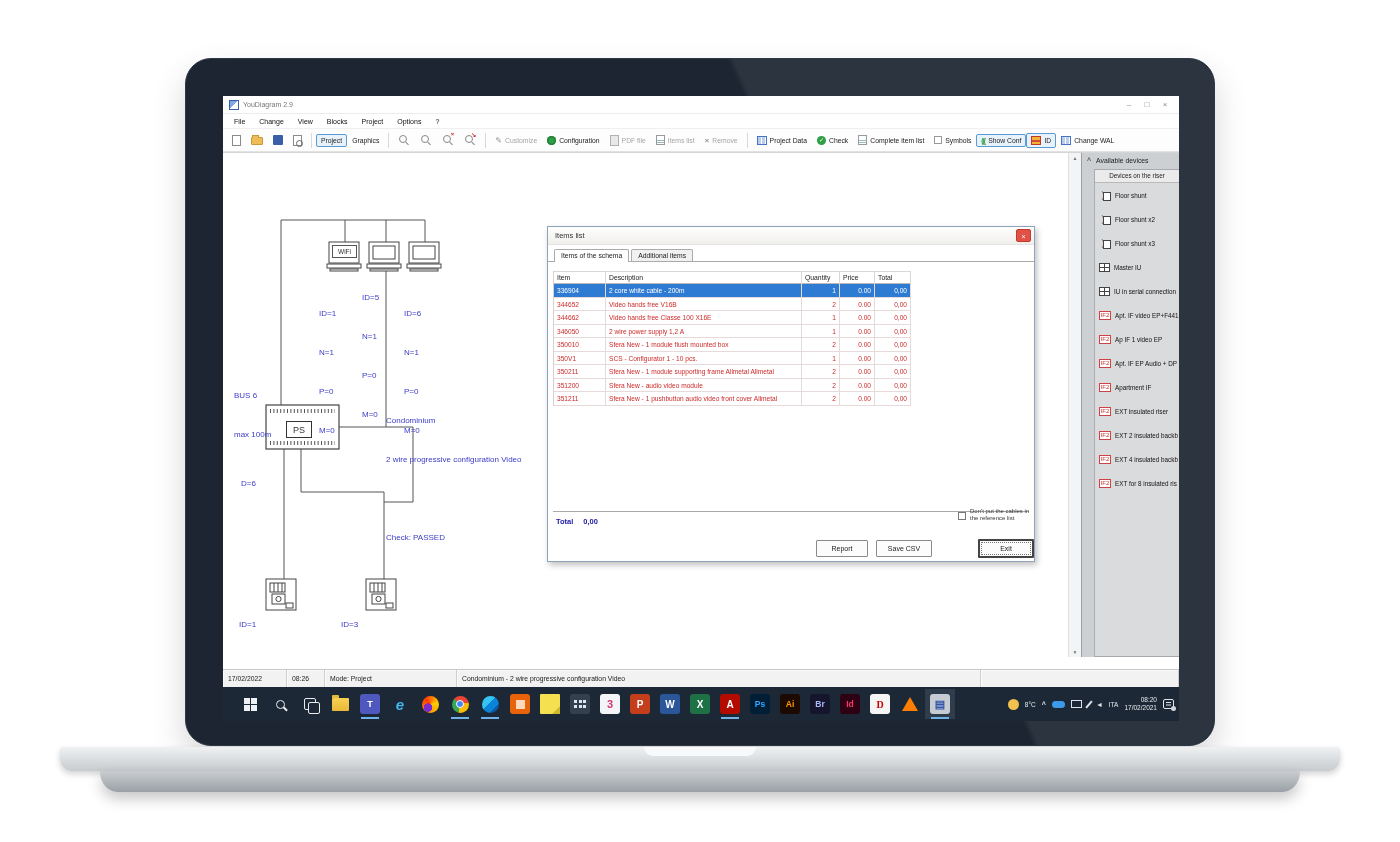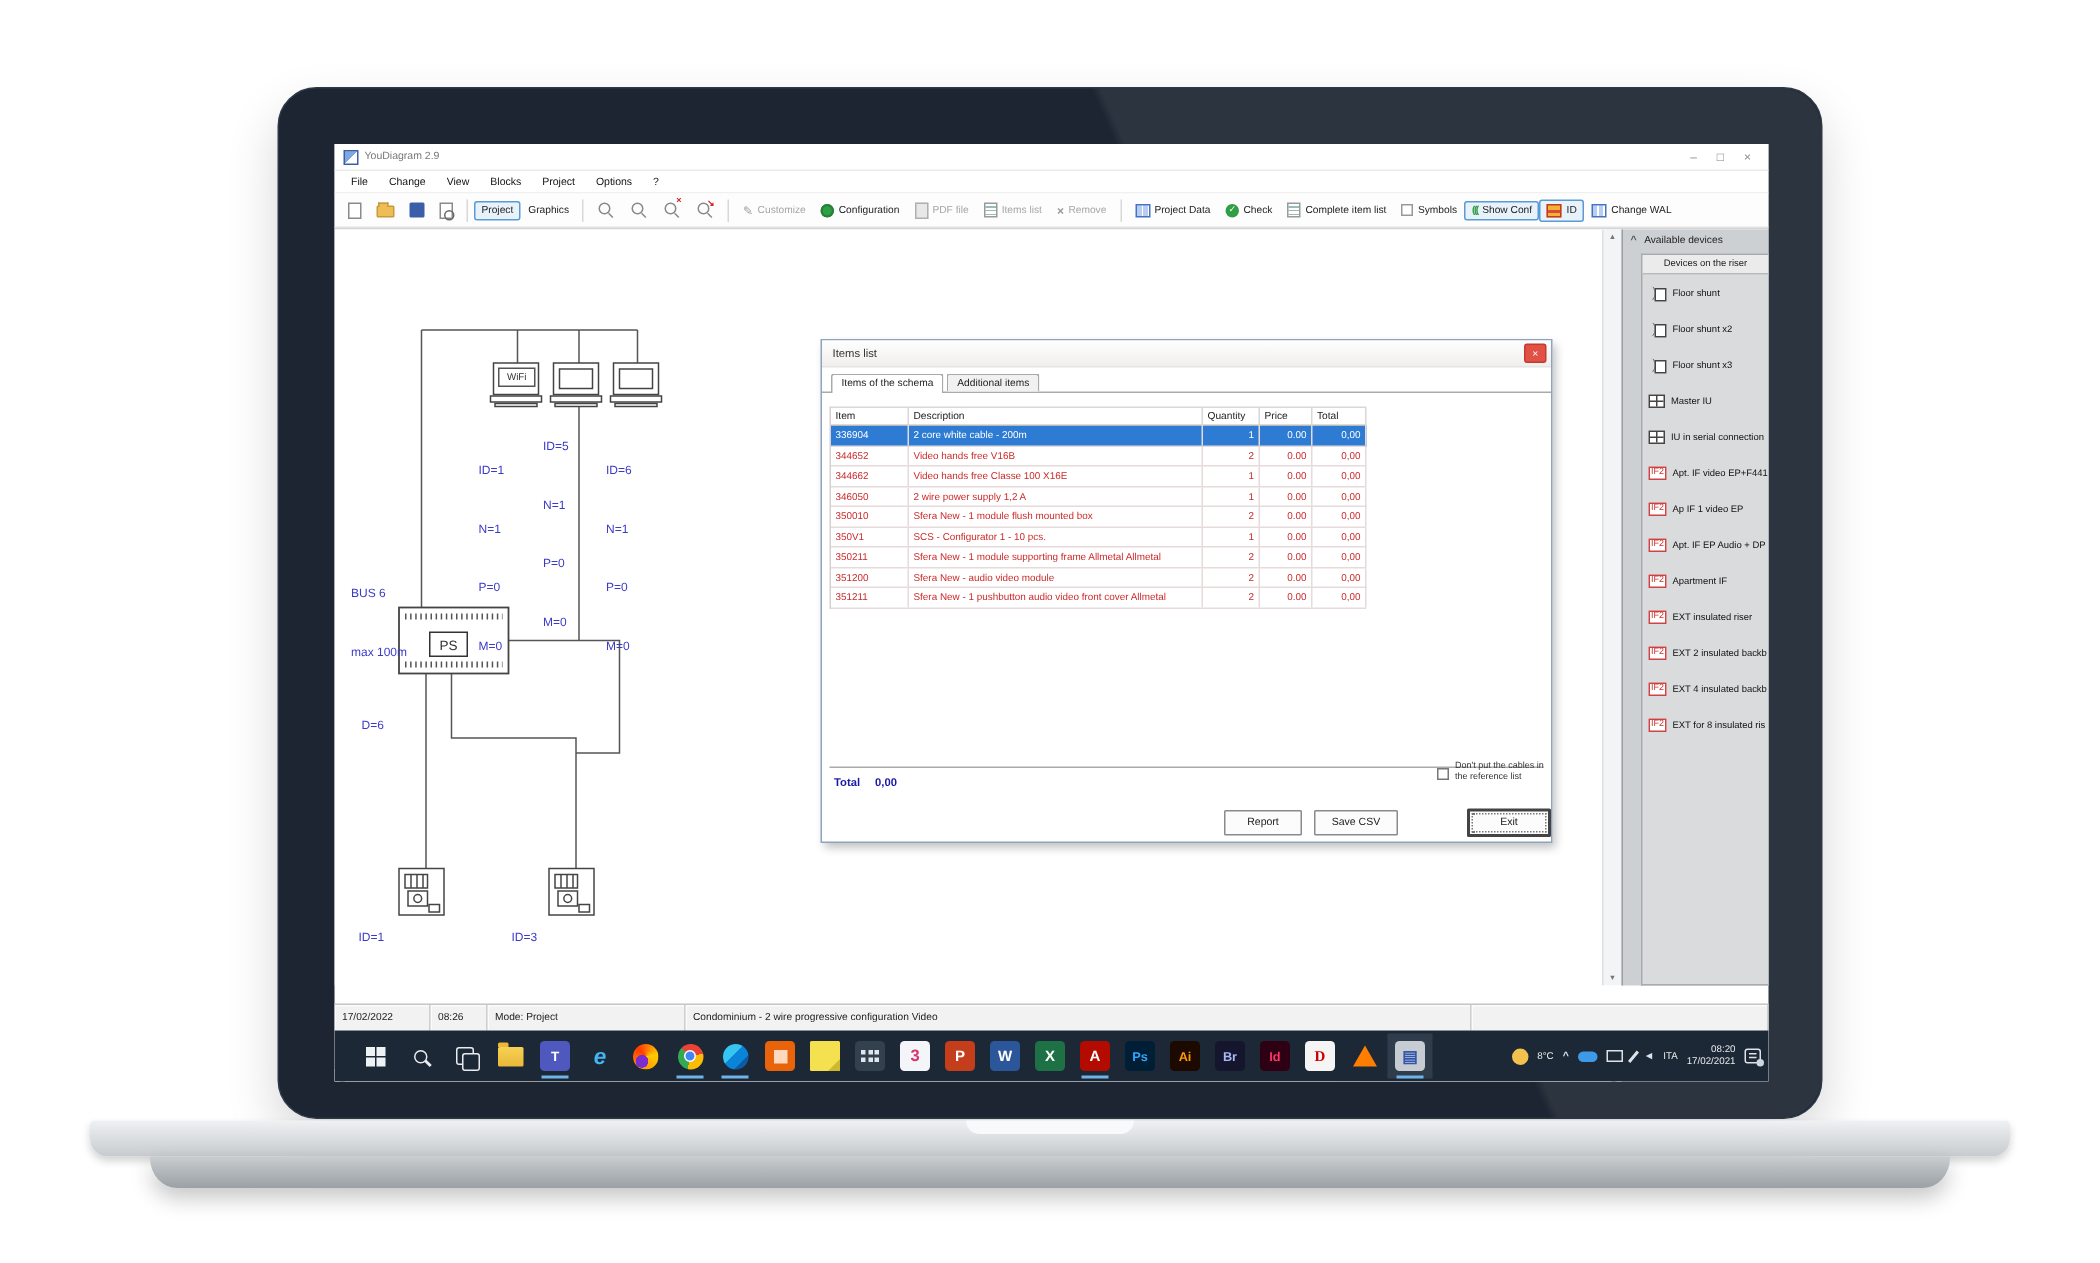--- a/index.html
+++ b/index.html
@@ -355,20 +355,26 @@
         </div>
 
         <div class="dlabel" style="left:11px;top:210px">
           <div>BUS 6</div>
           <div>max 100m</div>
         </div>
         <div class="dlabel" style="left:18px;top:298px">
           <div>D=6</div>
         </div>
 
+        <div class="dlabel" style="left:163px;top:235px">
+          <div>Condominium</div>
+          <div>2 wire progressive configuration Video</div>
+          <div></div>
+          <div>Check: PASSED</div>
+        </div>
 
         <div class="dlabel" style="left:16px;top:441px;line-height:12.5px">
           <div>ID=1</div>
           
           
           
           
         </div>
         <div class="dlabel" style="left:118px;top:441px;line-height:12.5px">
           <div>ID=3</div>

